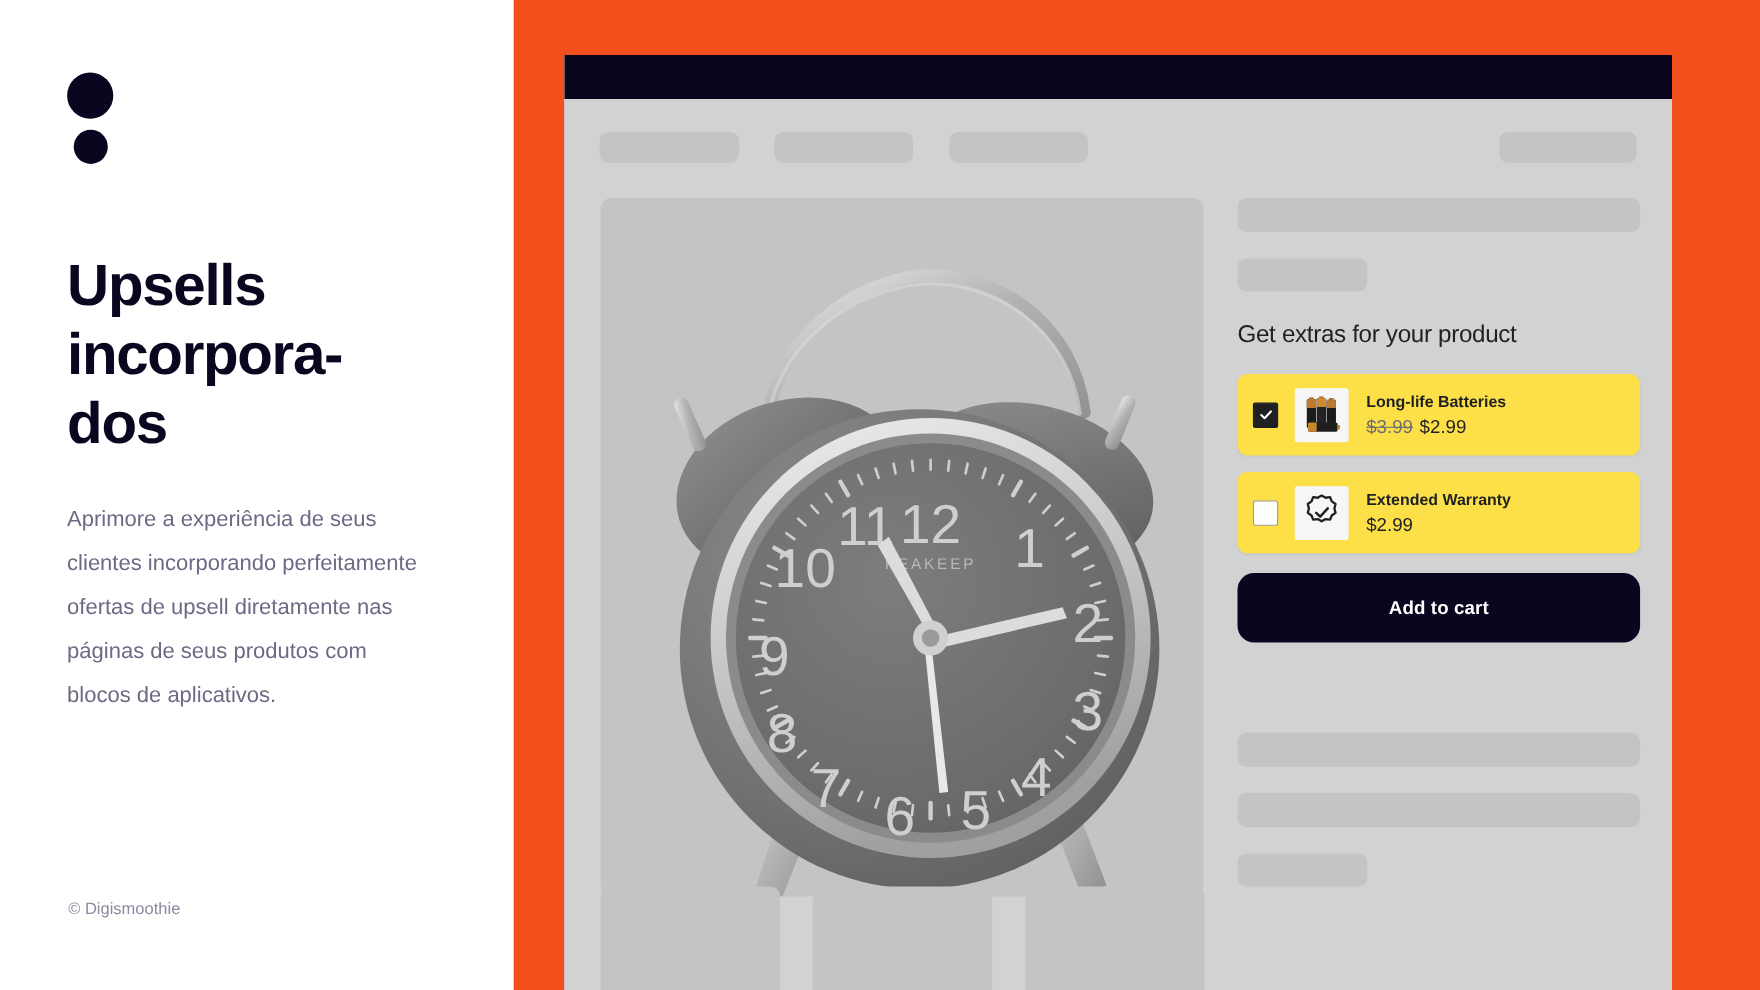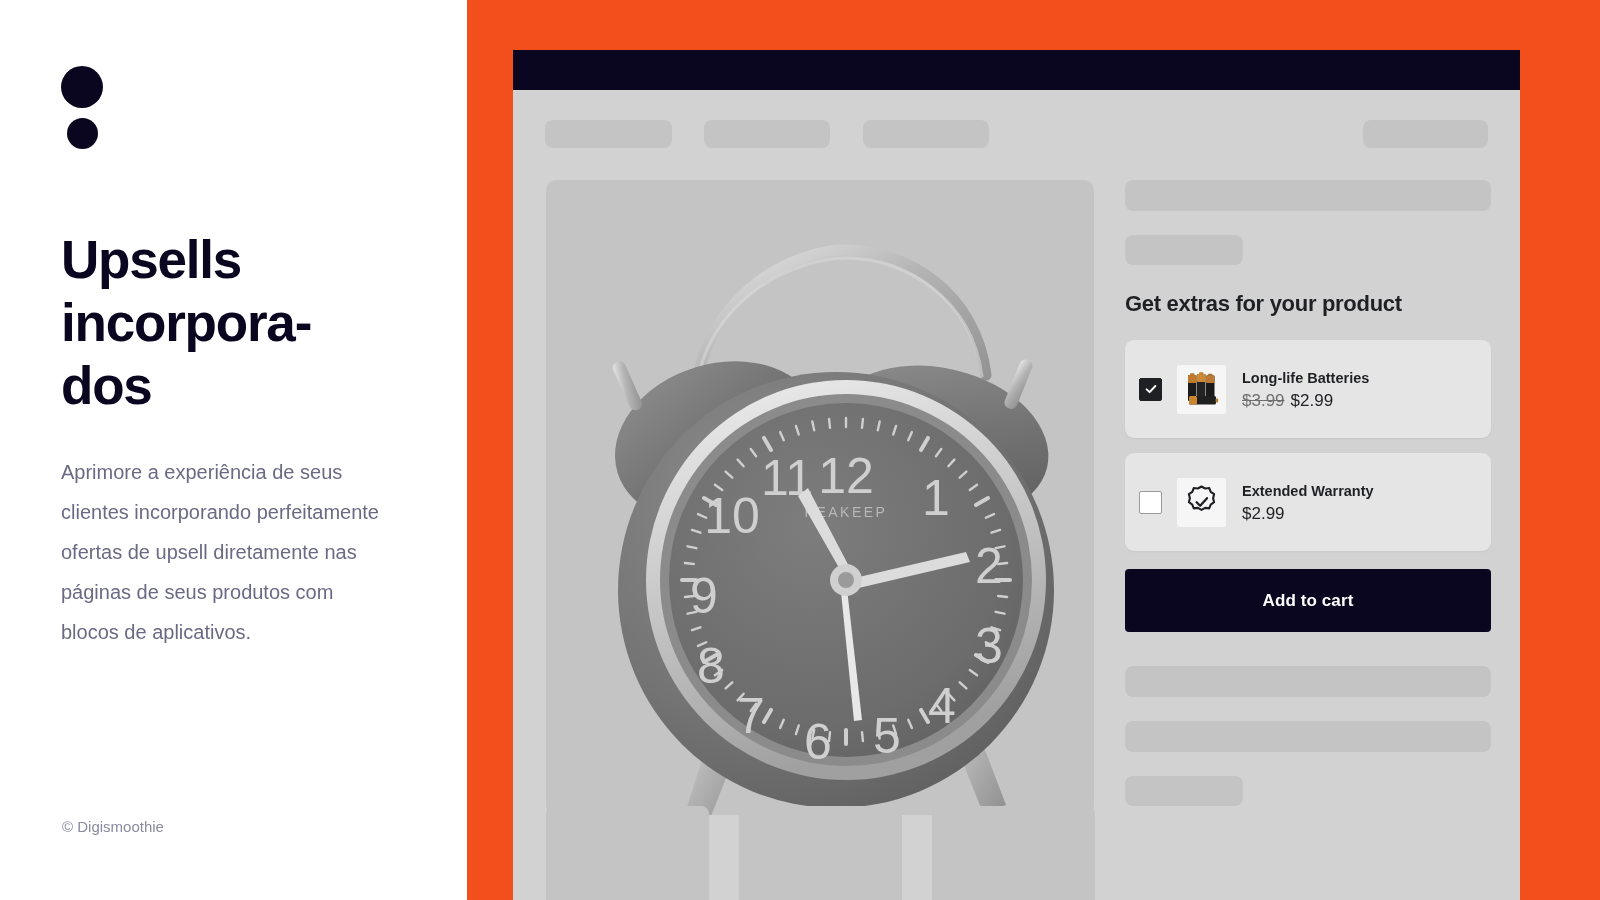--- a/index.html
+++ b/index.html
@@ -163,37 +163,37 @@
     position: absolute;
     left: 612px;
     top: 200px;
     width: 366px;
   }
 
   .upsell-title {
     margin: 0;
     font-size: 22px;
     line-height: 28px;
-    font-weight: 700;
+    font-weight: 400;
     color: #1f2024;
     letter-spacing: -0.3px;
     font-family: "Liberation Sans", sans-serif;
   }
 
   .offer-list {
     margin-top: 22px;
   }
 
   .offer-card {
     position: relative;
     display: flex;
     align-items: center;
     width: 366px;
-    height: 98px;
-    background: #e5e5e5;
+    height: 74px;
+    background: #fde047;
     border-radius: 9px;
     box-sizing: border-box;
     margin-bottom: 15px;
     box-shadow: 0 1px 2px rgba(0,0,0,0.05);
   }
 
   .offer-checkbox {
     flex: 0 0 auto;
     margin-left: 14px;
     width: 23px;
@@ -257,21 +257,21 @@
     margin-right: 6px;
   }
   .price-new { color: #1f2024; }
 
   .add-to-cart {
     display: block;
     width: 366px;
     height: 63px;
     margin-top: 18px;
     border: none;
-    border-radius: 4px;
+    border-radius: 15px;
     background: #0a0620;
     color: #ffffff;
     font-size: 17px;
     font-weight: 700;
     letter-spacing: 0.1px;
     cursor: pointer;
     font-family: "Liberation Sans", sans-serif;
   }
 
   

